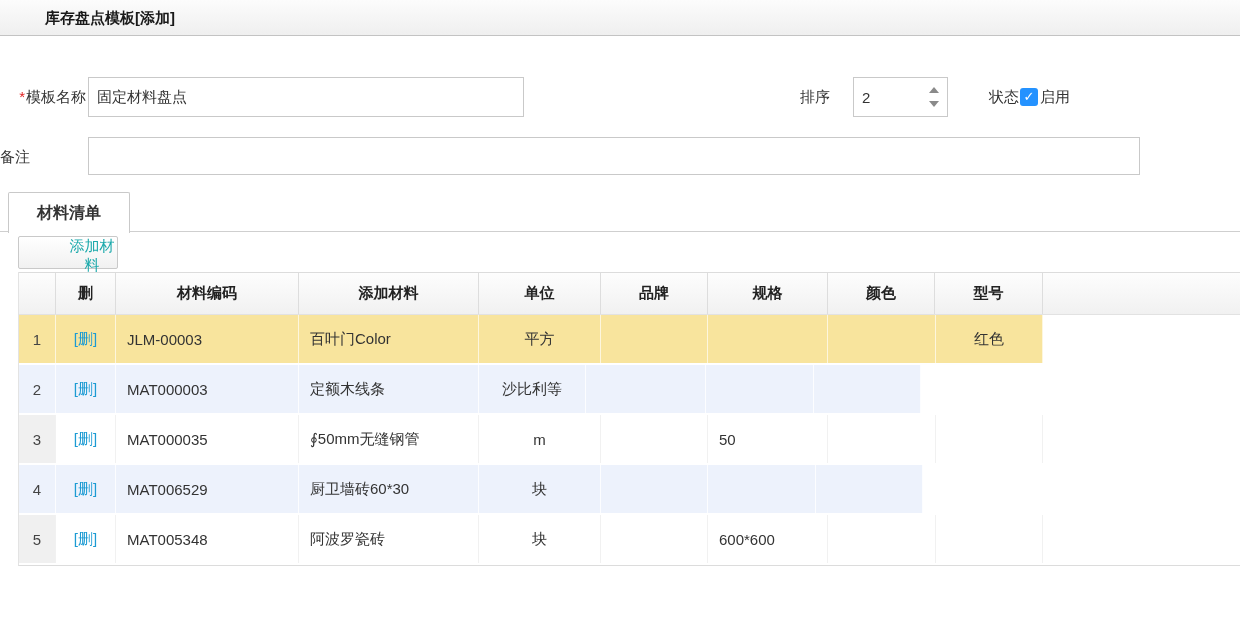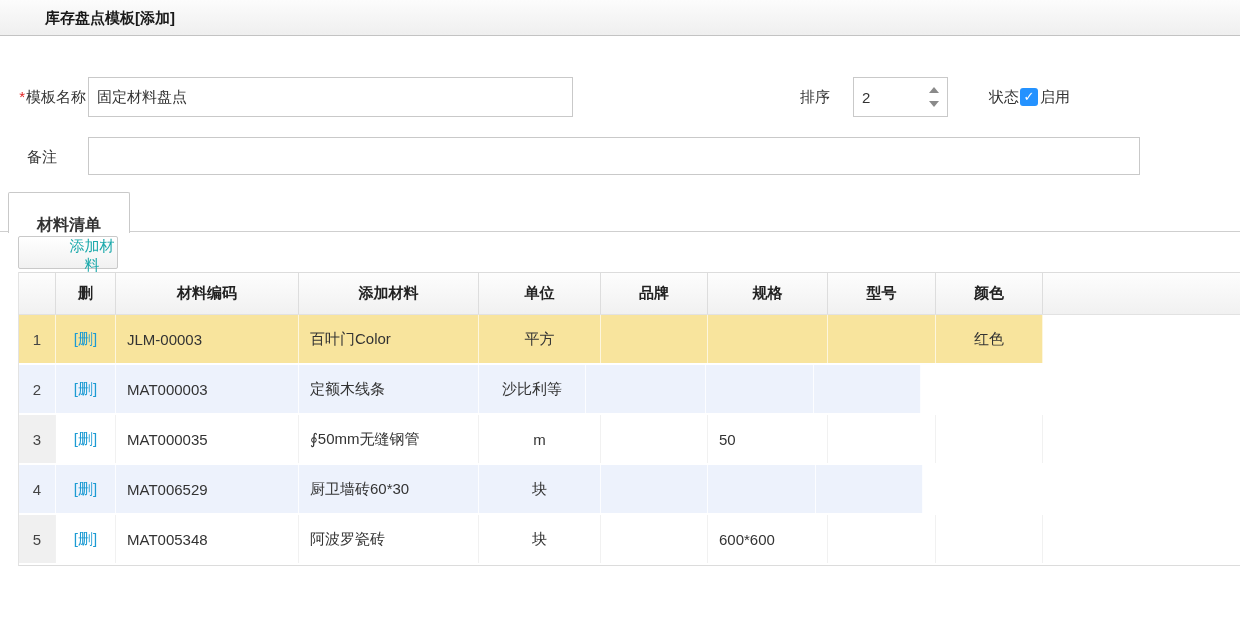--- a/index.html
+++ b/index.html
@@ -13,45 +13,45 @@
   .titlebar .title { position:absolute; left:45px; top:0; line-height:35px;
     font-size:15px; font-weight:bold; color:#1a1a1a; }
 
   
   .lbl { position:absolute; height:40px; line-height:40px; font-size:15px; color:#333; }
   .req { color:#e02020; margin-right:1px; }
   .input { position:absolute; height:40px; border:1px solid #c9c9c9; background:#fff;
     font-size:15px; color:#333; padding:0 8px; font-family:inherit; outline:none; }
 
   .lbl-name   { left:0;   top:77px; width:86px; text-align:right; }
-  .name-input { left:88px; top:77px; width:485px; }
+  .name-input { left:88px; top:77px; width:436px; }
 
   .lbl-sort { left:783px; top:77px; width:64px; text-align:center; }
   .spinner { position:absolute; left:853px; top:77px; width:95px; height:40px;
     border:1px solid #c9c9c9; background:#fff; display:flex; align-items:stretch; }
   .spin-input { flex:1; border:none; outline:none; font-size:15px; color:#333;
     padding-left:8px; width:50px; font-family:inherit; background:transparent; }
   .spin-arrows { width:26px; display:flex; flex-direction:column; justify-content:center; gap:8px; align-items:center; }
   .arrow { width:0; height:0; cursor:pointer; }
   .arrow.up   { border-left:5px solid transparent; border-right:5px solid transparent; border-bottom:6px solid #8a8a8a; }
   .arrow.down { border-left:5px solid transparent; border-right:5px solid transparent; border-top:6px solid #8a8a8a; }
 
   .lbl-status { left:973px; top:77px; width:46px; text-align:right; }
   .checkbox { position:absolute; left:1020px; top:88px; width:18px; height:18px;
     background:#2492ff; border-radius:3px; color:#fff; font-size:13px; font-weight:bold;
     text-align:center; line-height:18px; cursor:pointer; }
   .cb-label { position:absolute; left:1040px; top:77px; height:40px; line-height:40px; font-size:15px; }
 
-  .lbl-remark   { left:0; top:137px; width:84px; text-align:center; }
+  .lbl-remark   { left:0; top:137px; width:84px; text-align:left; }
   .remark-input { left:88px; top:137px; width:1052px; height:38px; }
 
   
   .tabbar { position:absolute; top:192px; left:0; width:1240px; height:40px;
     border-bottom:1px solid #cfcfcf; }
-  .tab { position:absolute; left:8px; top:0; height:41px; min-width:122px; padding:12px 18px;
+  .tab { position:absolute; left:8px; top:0; height:41px; min-width:122px; padding:0 18px;
     background:#fff; border:1px solid #c9c9c9; border-bottom:none; border-radius:2px 2px 0 0;
     font-size:16px; font-weight:bold; color:#333; text-align:center; line-height:40px;
     z-index:2; cursor:pointer; }
 
   
   .add-btn { position:absolute; left:18px; top:236px; width:100px; height:33px;
     background:linear-gradient(#ffffff,#f1f1f1); border:1px solid #c9c9c9; border-radius:2px;
     font-size:15px; color:#1ba9ab; font-family:inherit; cursor:pointer;padding-left:48px; }
 
   
@@ -125,22 +125,22 @@
 
   <div class="grid">
     <div class="hrow">
       <div class="hcell c-num"></div>
       <div class="hcell c-del">删</div>
       <div class="hcell c-code">材料编码</div>
       <div class="hcell c-name">添加材料</div>
       <div class="hcell c-unit">单位</div>
       <div class="hcell c-brand">品牌</div>
       <div class="hcell c-spec">规格</div>
+      <div class="hcell c-color">颜色</div>
       <div class="hcell c-model">型号</div>
-      <div class="hcell c-color">颜色</div>
       <div class="hcell c-fill"></div>
     </div>
 
     <div class="trow row-selected">
       <div class="cell c-num">1</div>
       <div class="cell c-del">
           <span class="del-link">[删]</span>
         </div>
       <div class="cell c-code al">JLM-00003</div>
       <div class="cell c-name al">百叶门Color</div>

